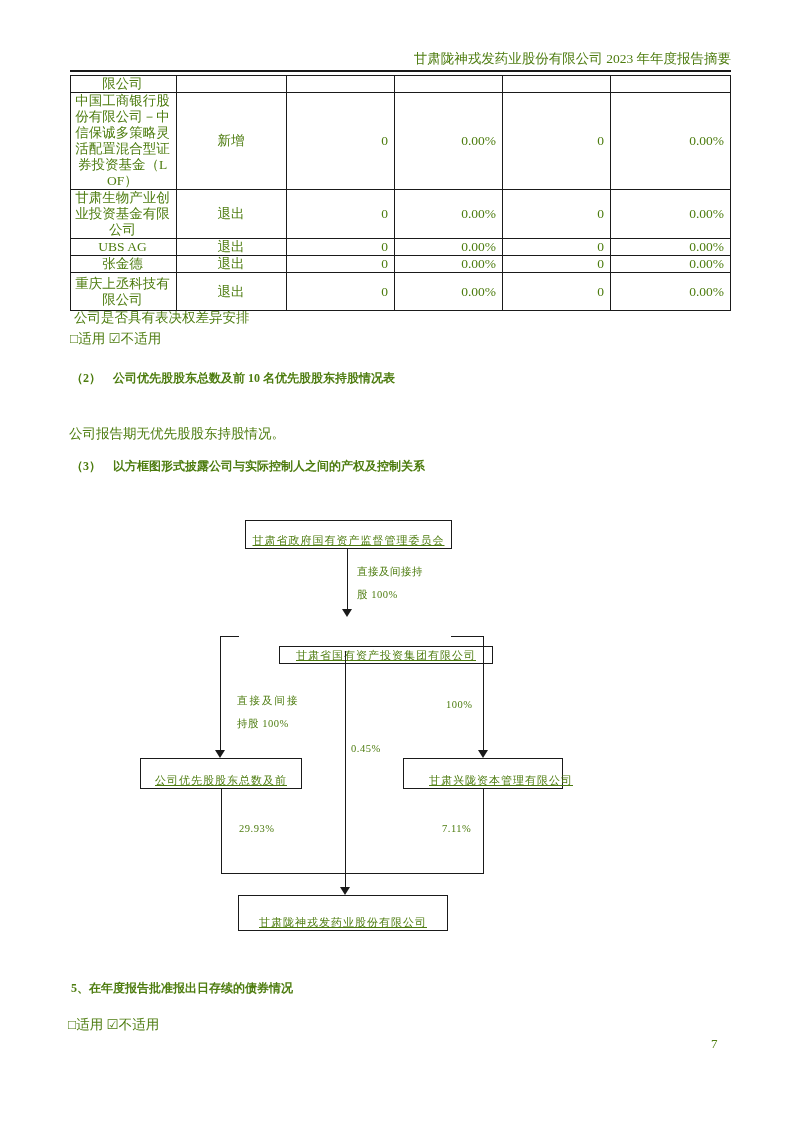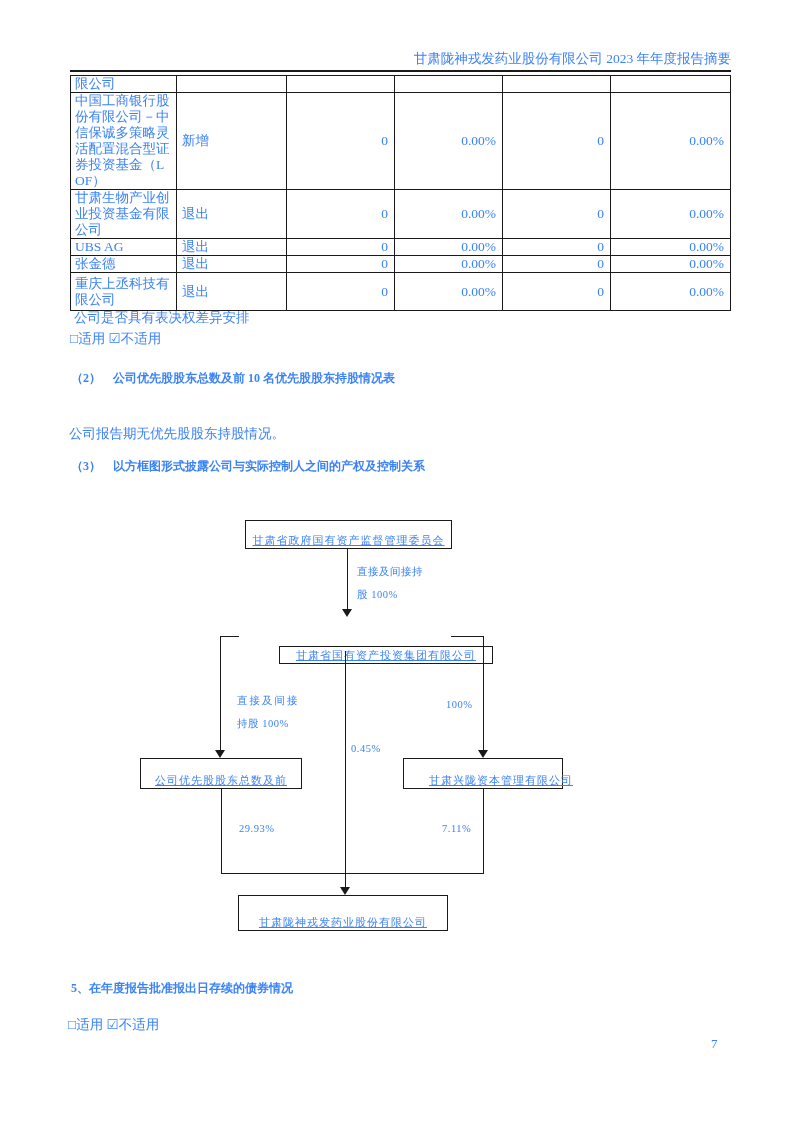--- a/index.html
+++ b/index.html
@@ -2,41 +2,42 @@
 <html><head>
 <meta charset="utf-8">
 <style>
   html,body{margin:0;padding:0;background:#888;}
   .page{
     position:relative;
     width:793px;height:1122px;
     margin:0 auto;
     background:#ffffff;
     font-family:"Liberation Serif","DejaVu Serif","DejaVu Sans",serif;
-    color:#3b82f6;
+    color:#4d7c0f;
     overflow:hidden;
   }
   .abs{position:absolute;}
 
   
   .hdr-title{top:50px;right:62px;font-size:13.5px;white-space:nowrap;}
   .hdr-rule{left:70px;top:70px;width:661px;height:2px;background:#1a1a1a;}
 
   
   table.shtab{
     position:absolute;left:70px;top:75px;width:660px;
     border-collapse:collapse;table-layout:fixed;
     font-size:13.5px;line-height:16px;
   }
   table.shtab td{
     border:1px solid #1a1a1a;
     vertical-align:middle;
     padding:0 6px 0 4px;
     overflow:hidden;
     word-break:break-all;
+    text-align:center;
   }
   table.shtab td.num{text-align:right;padding-right:6px;}
   table.shtab td.chg{padding-left:5px;}
   tr.r0{height:15px;} tr.r1{height:97px;} tr.r2{height:46px;}
   tr.r3{height:17px;} tr.r4{height:17px;} tr.r5{height:38px;}
 
   .bodytext{font-size:13.5px;white-space:nowrap;}
   .h-bold{font-size:12px;font-weight:bold;white-space:nowrap;}
 
   

